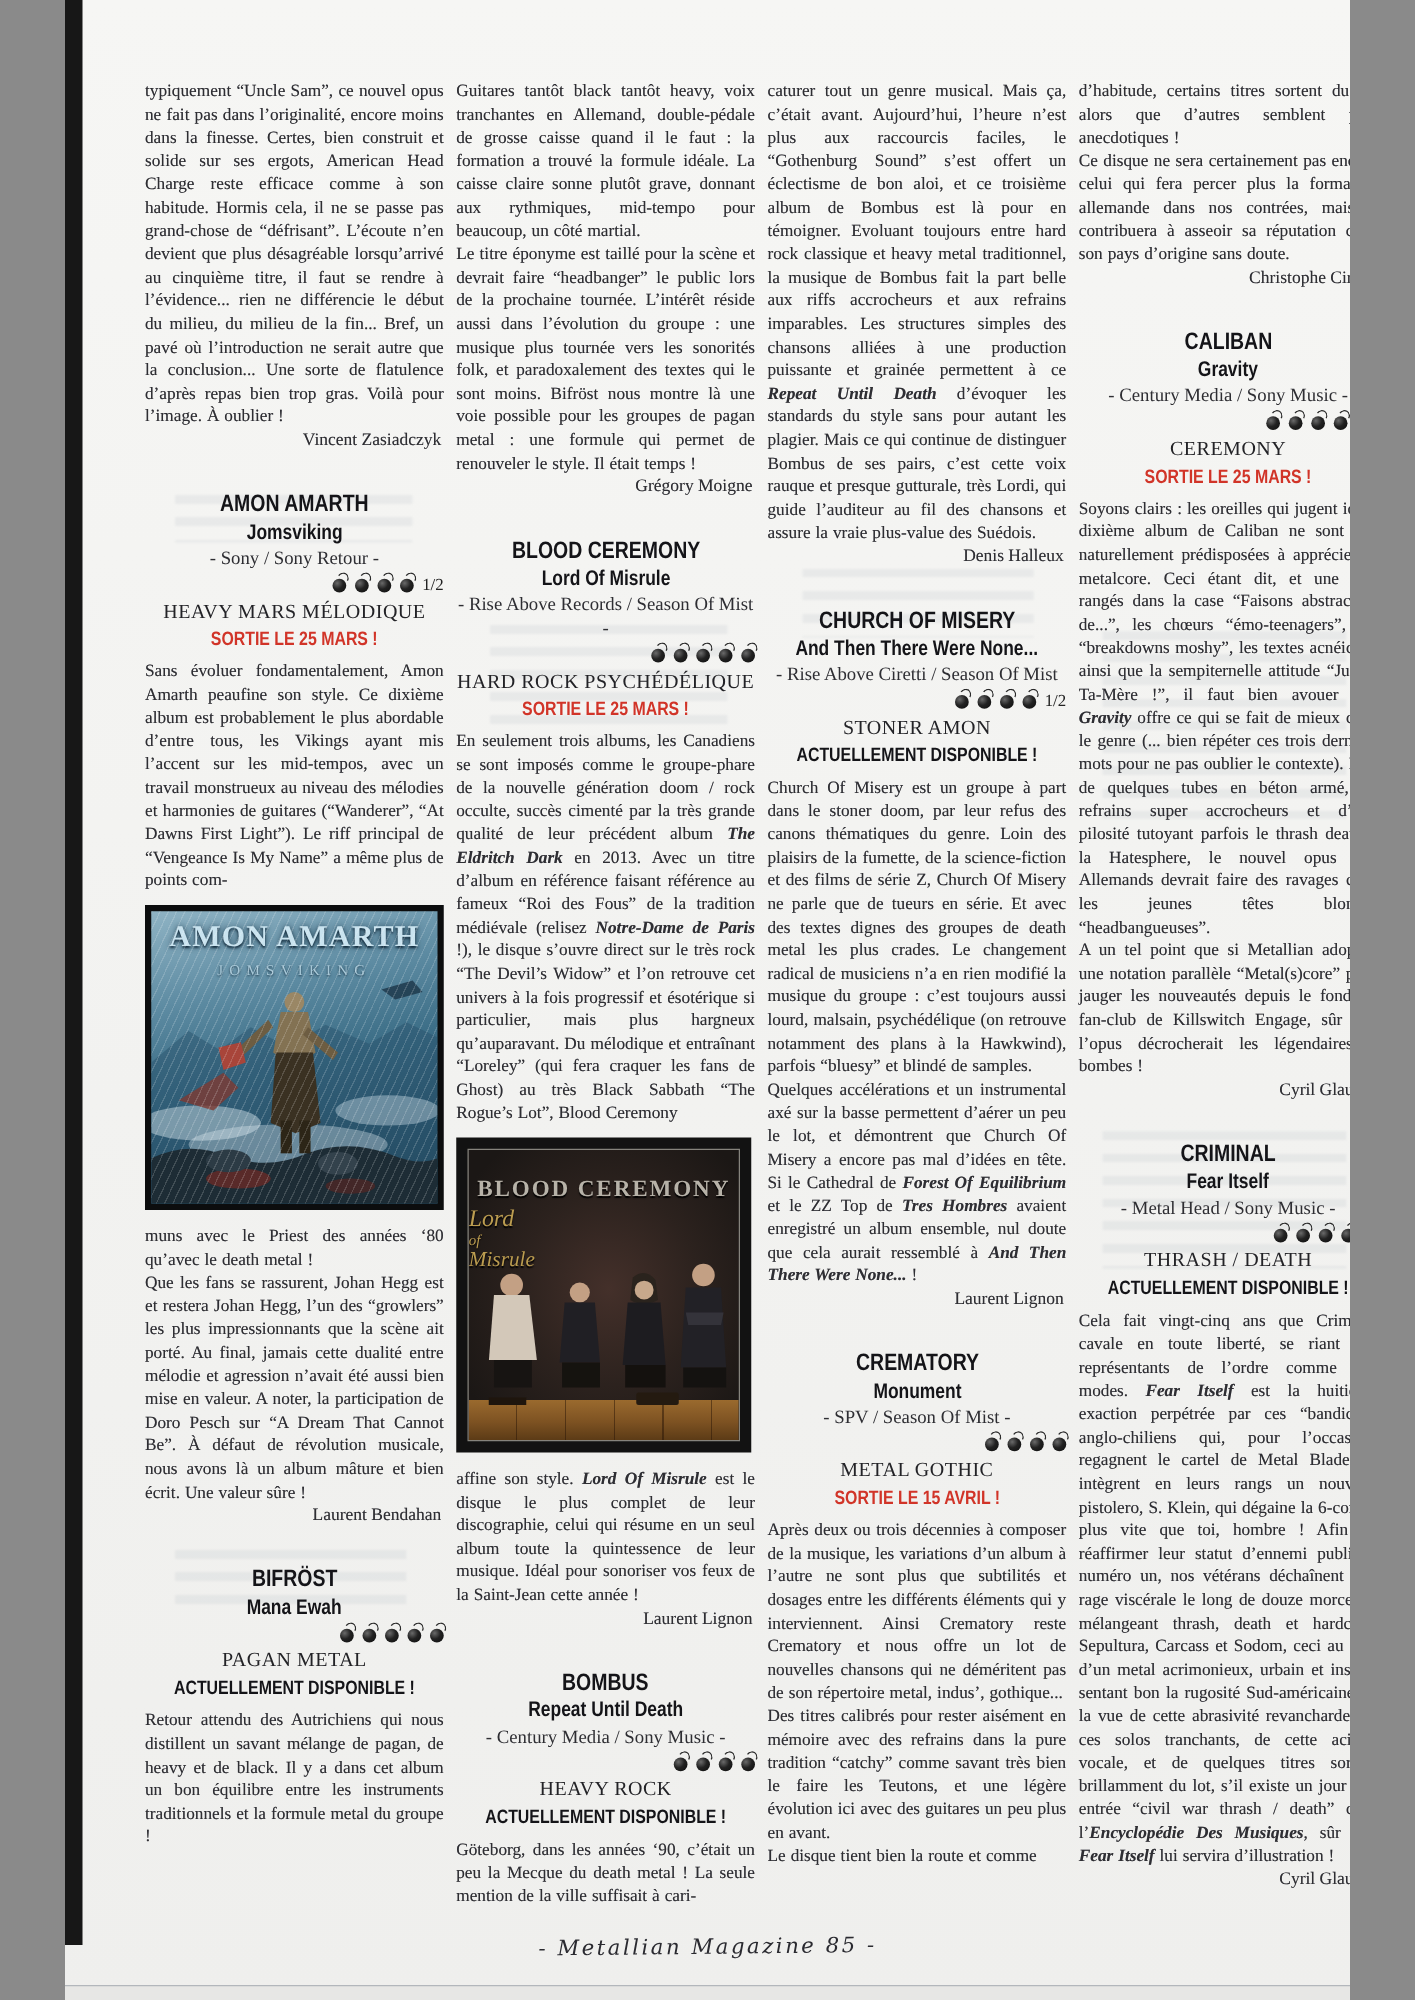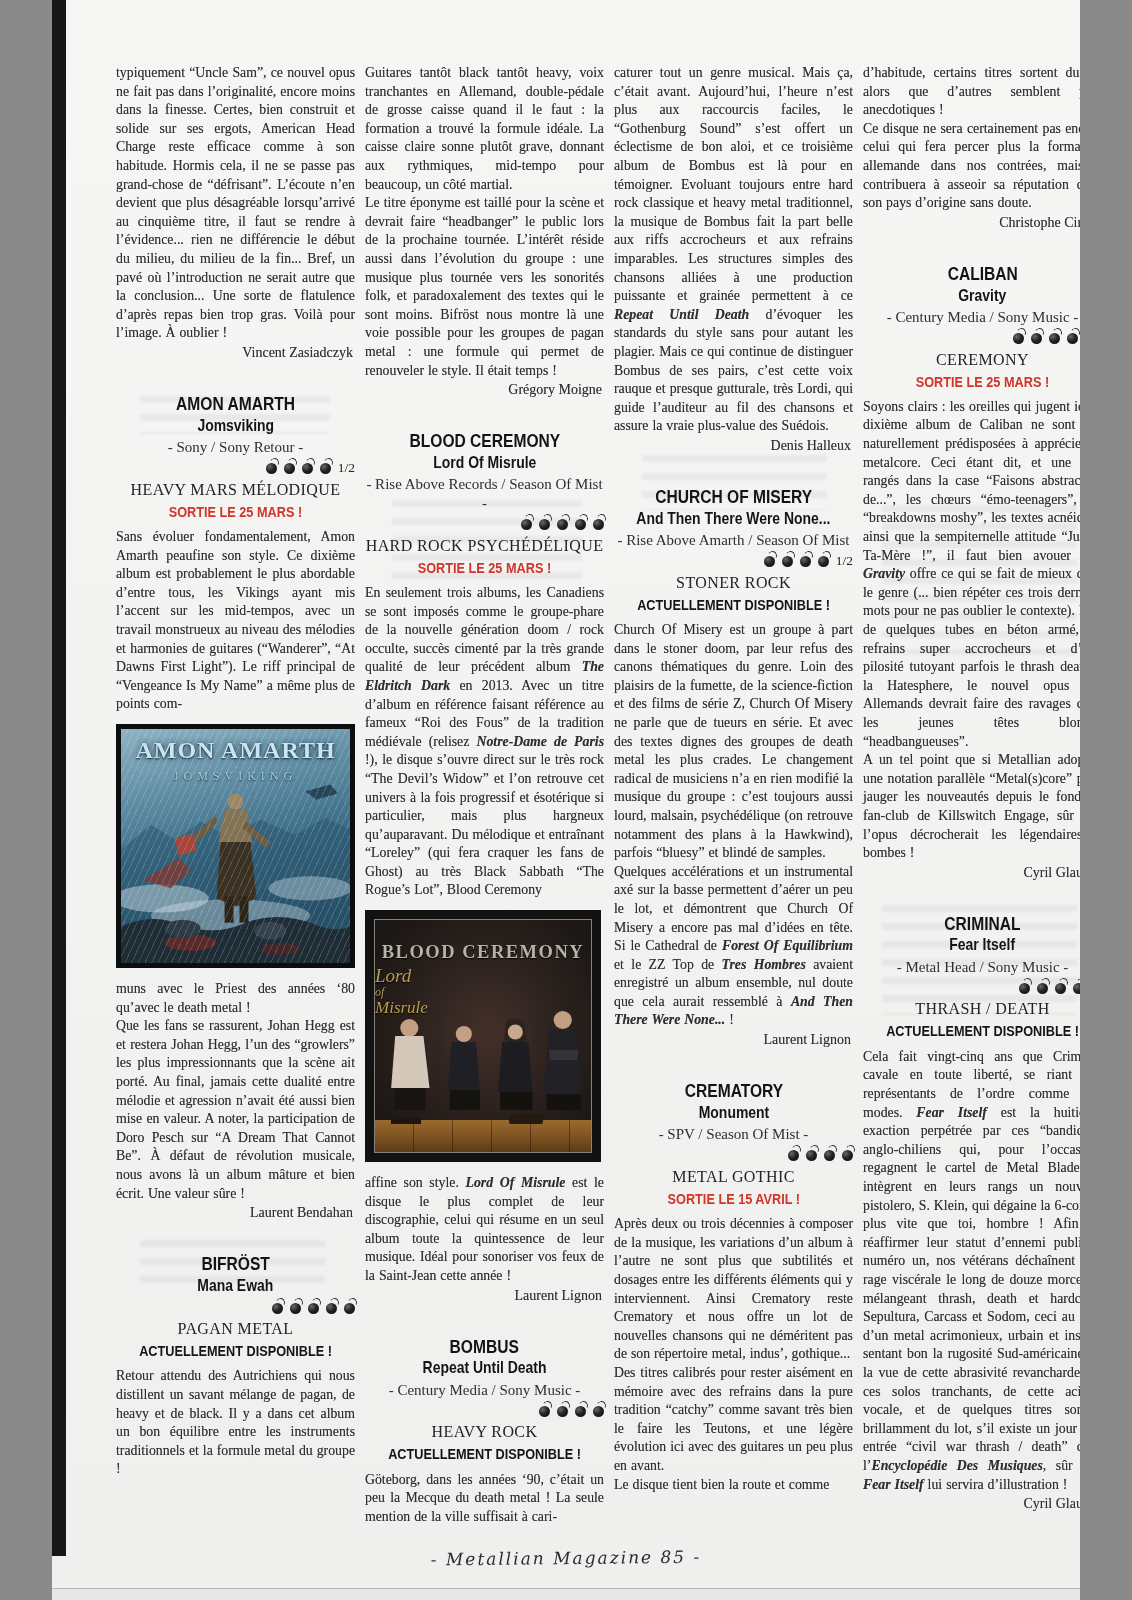--- a/index.html
+++ b/index.html
@@ -226,29 +226,29 @@
       <p class="body-text">Göteborg, dans les années ‘90, c’était un peu la Mecque du death metal ! La seule mention de la ville suffisait à cari-</p>
     </div>
 
     <div class="col">
       <p class="body-text">caturer tout un genre musical. Mais ça, c’était avant. Aujourd’hui, l’heure n’est plus aux raccourcis faciles, le “Gothenburg Sound” s’est offert un éclectisme de bon aloi, et ce troisième album de Bombus est là pour en témoigner. Evoluant toujours entre hard rock classique et heavy metal traditionnel, la musique de Bombus fait la part belle aux riffs accrocheurs et aux refrains imparables. Les structures simples des chansons alliées à une production puissante et grainée permettent à ce <b><i>Repeat Until Death</i></b> d’évoquer les standards du style sans pour autant les plagier. Mais ce qui continue de distinguer Bombus de ses pairs, c’est cette voix rauque et presque gutturale, très Lordi, qui guide l’auditeur au fil des chansons et assure la vraie plus-value des Suédois.</p>
       <div class="signature">Denis Halleux</div>
 
       <div class="review-header">
         <div class="band"><span class="cond">CHURCH OF MISERY</span></div>
         <div class="album"><span class="cond">And Then There Were None...</span></div>
-        <div class="label">- Rise Above Amarth / Season Of Mist</div>
+        <div class="label">- Rise Above Ciretti / Season Of Mist</div>
         <div class="bombs">
             <span class="bomb"></span>
             <span class="bomb"></span>
             <span class="bomb"></span>
             <span class="bomb"></span>
             <span class="half">1/2</span>
           </div>
-        <div class="genre">STONER ROCK</div>
+        <div class="genre">STONER AMON</div>
         <div class="release black"><span class="cond">ACTUELLEMENT DISPONIBLE !</span></div>
       </div>
       <p class="body-text">Church Of Misery est un groupe à part dans le stoner doom, par leur refus des canons thématiques du genre. Loin des plaisirs de la fumette, de la science-fiction et des films de série Z, Church Of Misery ne parle que de tueurs en série. Et avec des textes dignes des groupes de death metal les plus crades. Le changement radical de musiciens n’a en rien modifié la musique du groupe : c’est toujours aussi lourd, malsain, psychédélique (on retrouve notamment des plans à la Hawkwind), parfois “bluesy” et blindé de samples.<br>Quelques accélérations et un instrumental axé sur la basse permettent d’aérer un peu le lot, et démontrent que Church Of Misery a encore pas mal d’idées en tête. Si le Cathedral de <b><i>Forest Of Equilibrium</i></b> et le ZZ Top de <b><i>Tres Hombres</i></b> avaient enregistré un album ensemble, nul doute que cela aurait ressemblé à <b><i>And Then There Were None...</i></b> !</p>
       <div class="signature">Laurent Lignon</div>
 
       <div class="review-header">
         <div class="band"><span class="cond">CREMATORY</span></div>
         <div class="album"><span class="cond">Monument</span></div>
         <div class="label">- SPV / Season Of Mist -</div>
         <div class="bombs">

